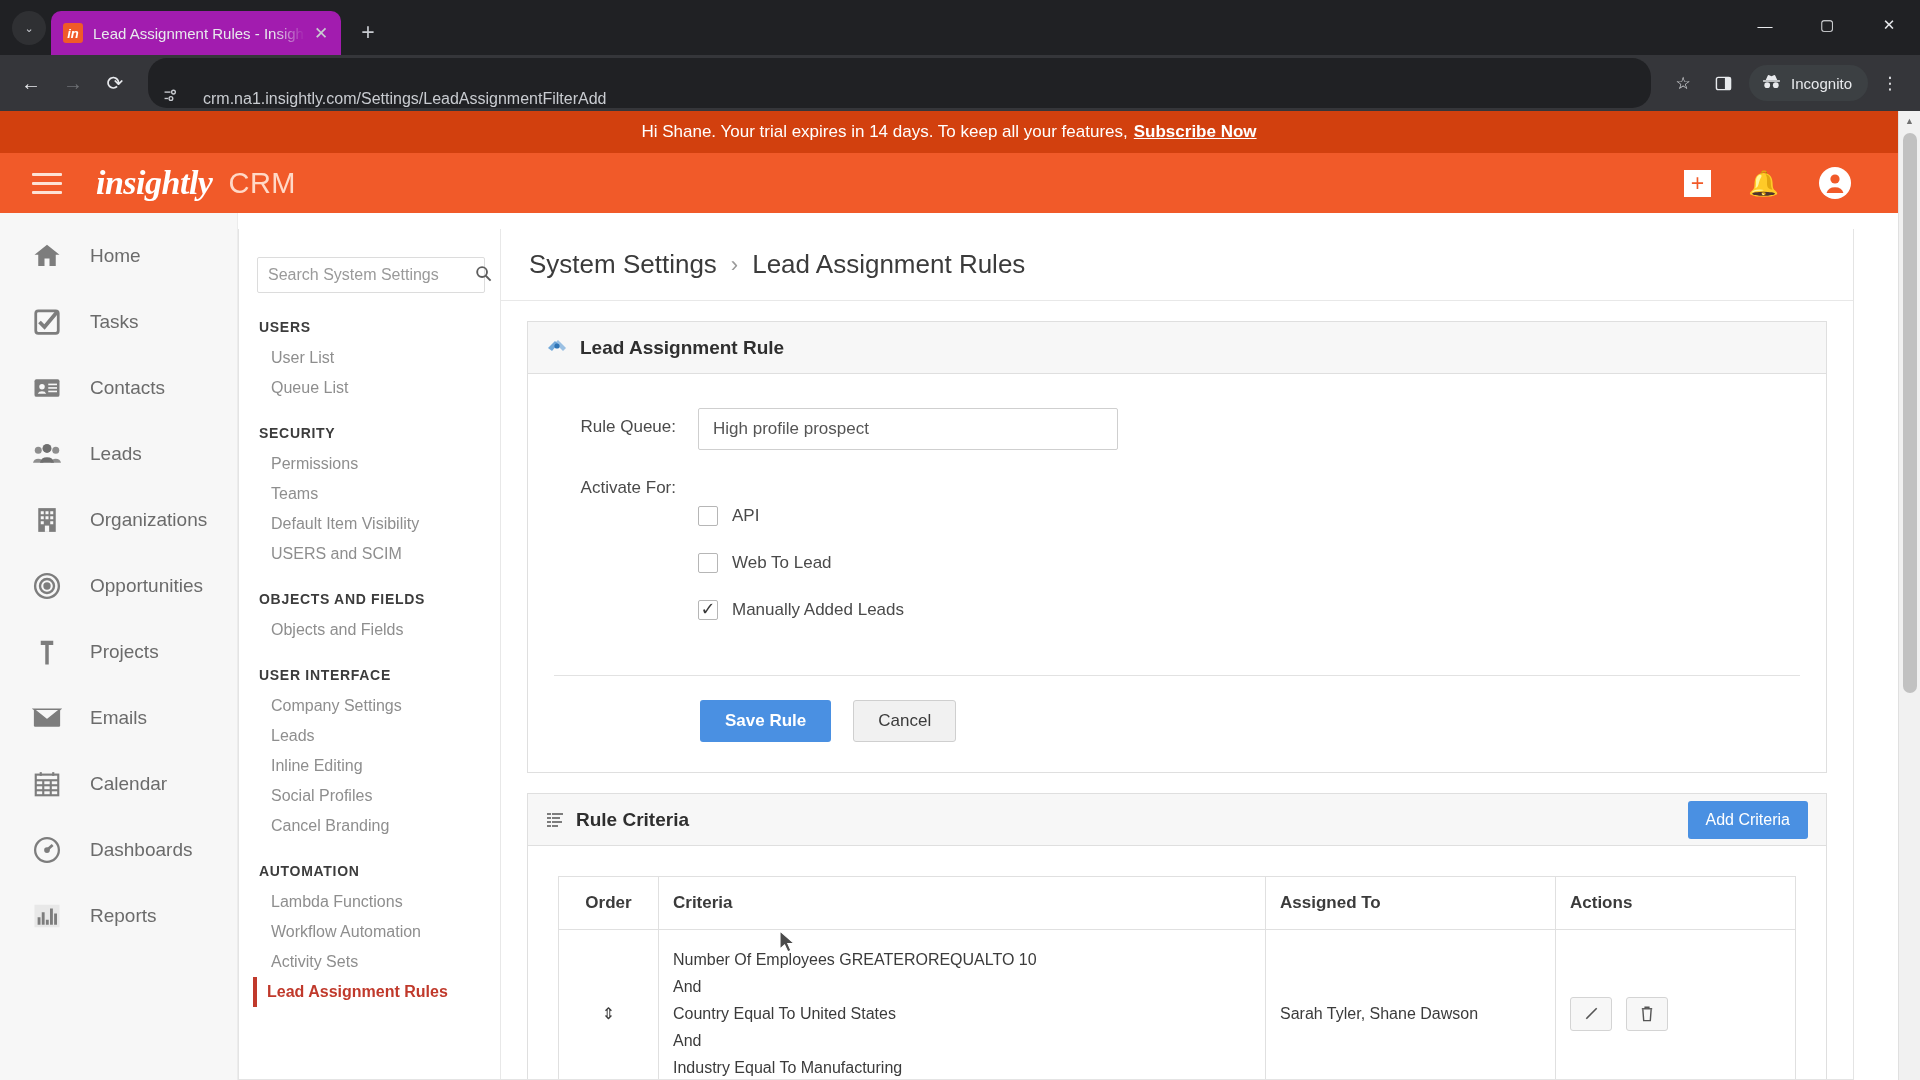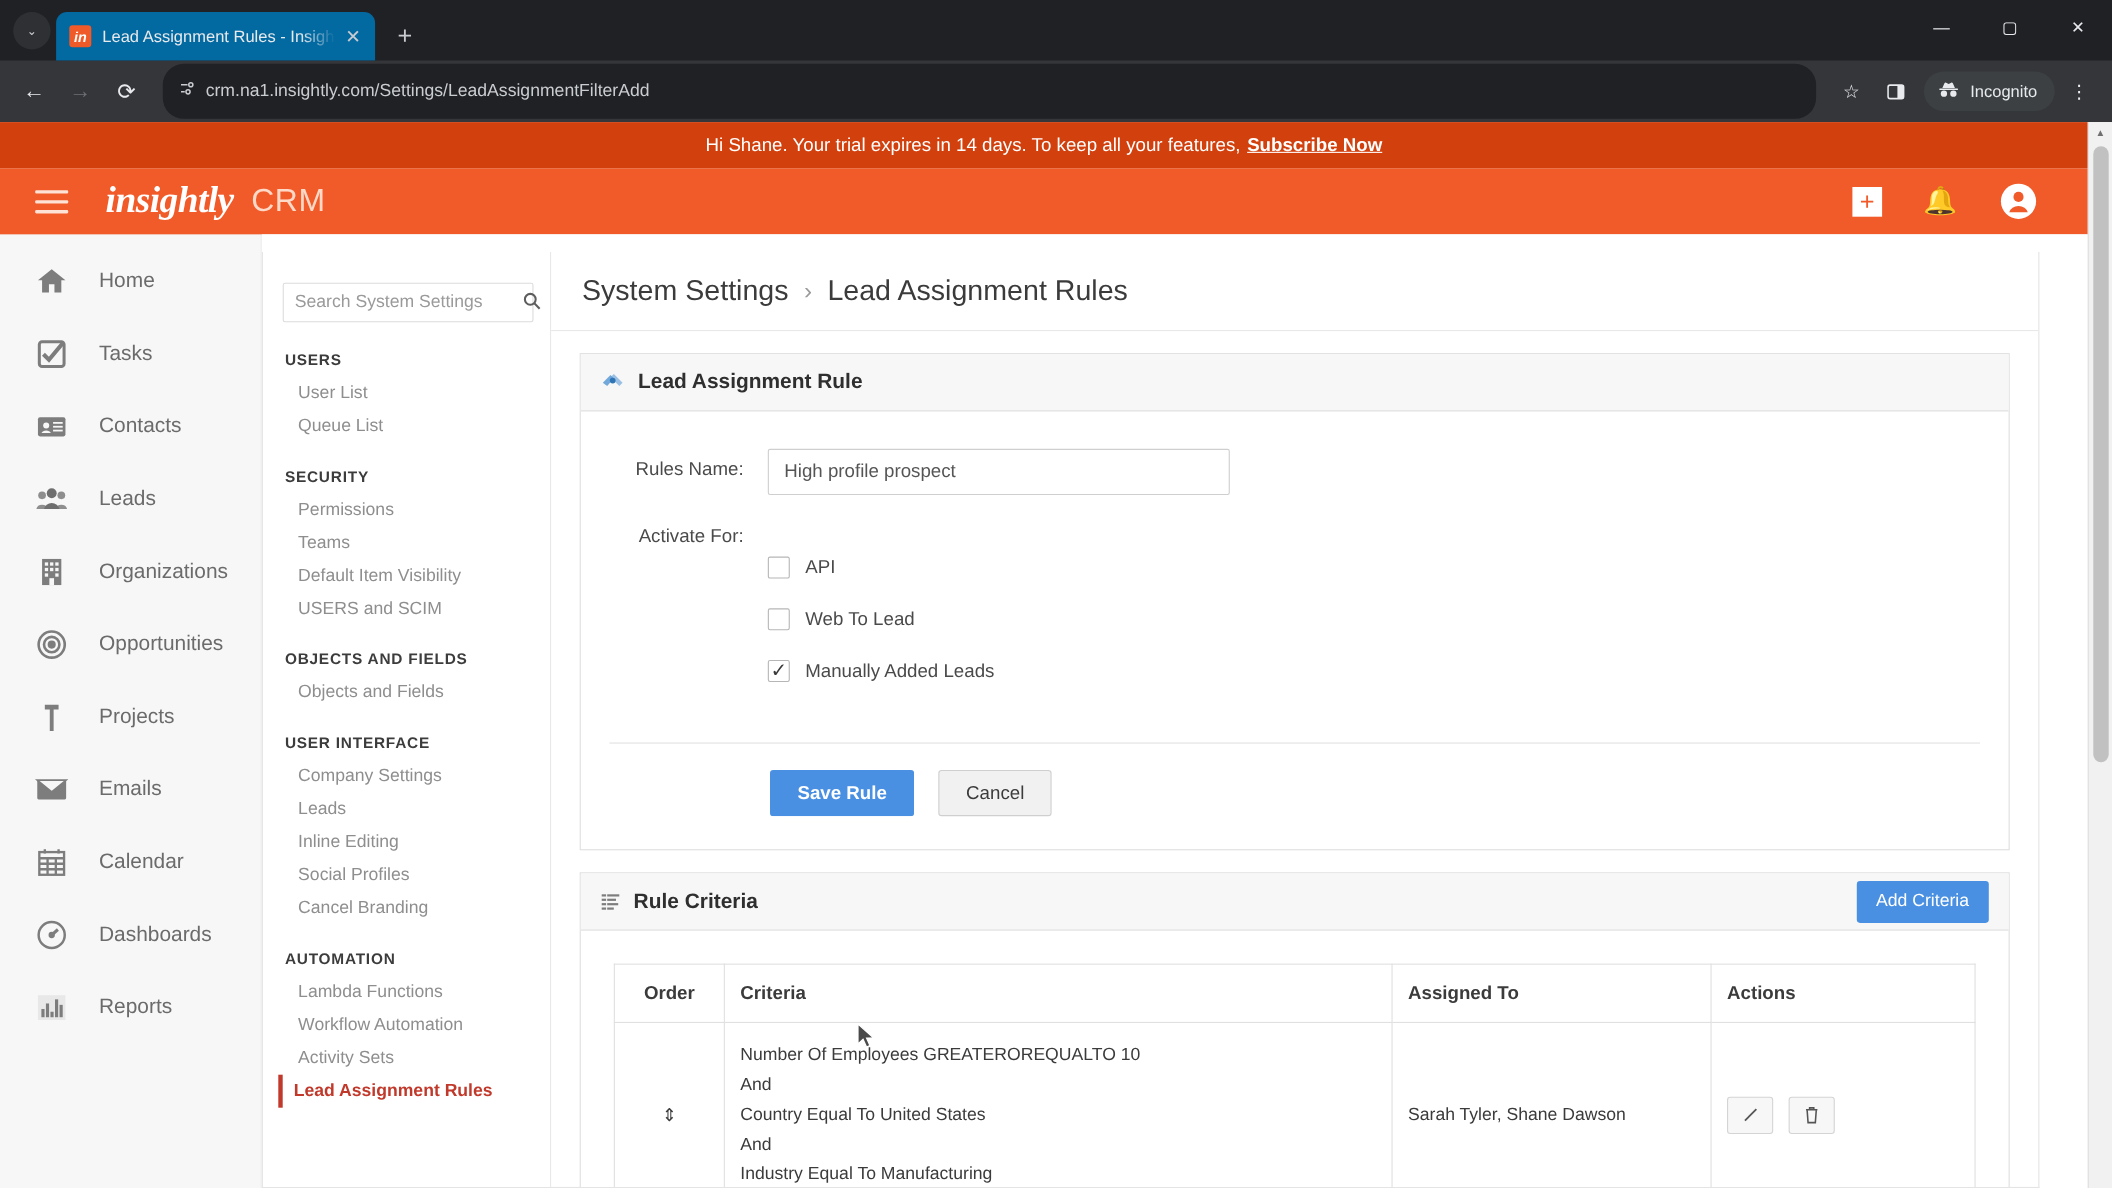--- a/index.html
+++ b/index.html
@@ -18,21 +18,21 @@
     height: 55px; display: flex; align-items: flex-end;
     padding-left: 6px; position: relative;
   }
   .tab-list-btn {
     width: 34px; height: 34px; margin: 0 5px 10px 6px;
     border-radius: 17px; background: #2f3033;
     display: flex; align-items: center; justify-content: center;
     color: #c8cbd0; font-size: 11px; cursor: pointer;
   }
   .tab {
-    height: 44px; width: 290px; background: #0369a1;
+    height: 44px; width: 290px; background: #a21caf;
     border-radius: 10px 10px 0 0;
     display: flex; align-items: center; padding: 0 8px 0 12px;
     position: relative; cursor: pointer;
   }
   .tab-favicon {
     width: 20px; height: 20px; background: #f05a28; border-radius: 3px;
     display: flex; align-items: center; justify-content: center;
     font-size: 13px; color: #fff; font-style: italic; font-weight: bold;
     flex: 0 0 20px; margin-right: 10px;
   }
@@ -66,22 +66,22 @@
     padding: 0 12px; gap: 4px;
   }
   .nav-btn {
     width: 38px; height: 38px; border-radius: 19px; color: #e8eaed;
     display: flex; align-items: center; justify-content: center;
     font-size: 20px; cursor: pointer; flex: 0 0 38px;
   }
   .nav-btn.disabled { color: #6e7175; }
   .omnibox {
     flex: 1; height: 50px; background: #202124; border-radius: 19px;
-    display: flex; align-items: center; padding: 0 14px; margin: 0 10px;
-    gap: 8px; cursor: text;
+    display: flex; align-items: flex-end; padding: 0 14px; margin: 0 10px;
+    gap: 24px; cursor: text;
   }
   .omnibox-url { color: #c9ccd1; font-size: 16px; white-space: nowrap; }
   .tb-icon {
     width: 36px; height: 36px; border-radius: 18px; color: #e8eaed;
     display: flex; align-items: center; justify-content: center;
     font-size: 17px; cursor: pointer; flex: 0 0 36px;
   }
   .incognito-pill {
     height: 36px; border-radius: 18px; background: #3c4043;
     display: flex; align-items: center; gap: 9px; padding: 0 16px 0 12px;
@@ -564,21 +564,21 @@
                     <path d="M2 10 L9 3 l3 3 L6 13 Z" opacity="0.85"></path>
                     <path d="M12 2 L20 10 l-3 3 L9 5 Z" opacity="0.6"></path>
                     <circle cx="11" cy="8" r="2.6" fill="#2f74b5"></circle>
                   </svg>
               </span>
               <span class="panel-title">Lead Assignment Rule</span>
             </div>
 
             <div class="form-area">
               <div class="form-row">
-                <div class="form-label">Rules Name:</div>
+                <div class="form-label">Rule Queue:</div>
                 <input class="rule-input" type="text" value="High profile prospect" style="">
               </div>
 
               <div class="form-row">
                 <div class="form-label" style="padding-top:0;">Activate For:</div>
                 <div class="chk-group">
                   <div class="chk-row">
                     <span class="chk"></span>
                     <span class="chk-label">API</span>
                   </div>

